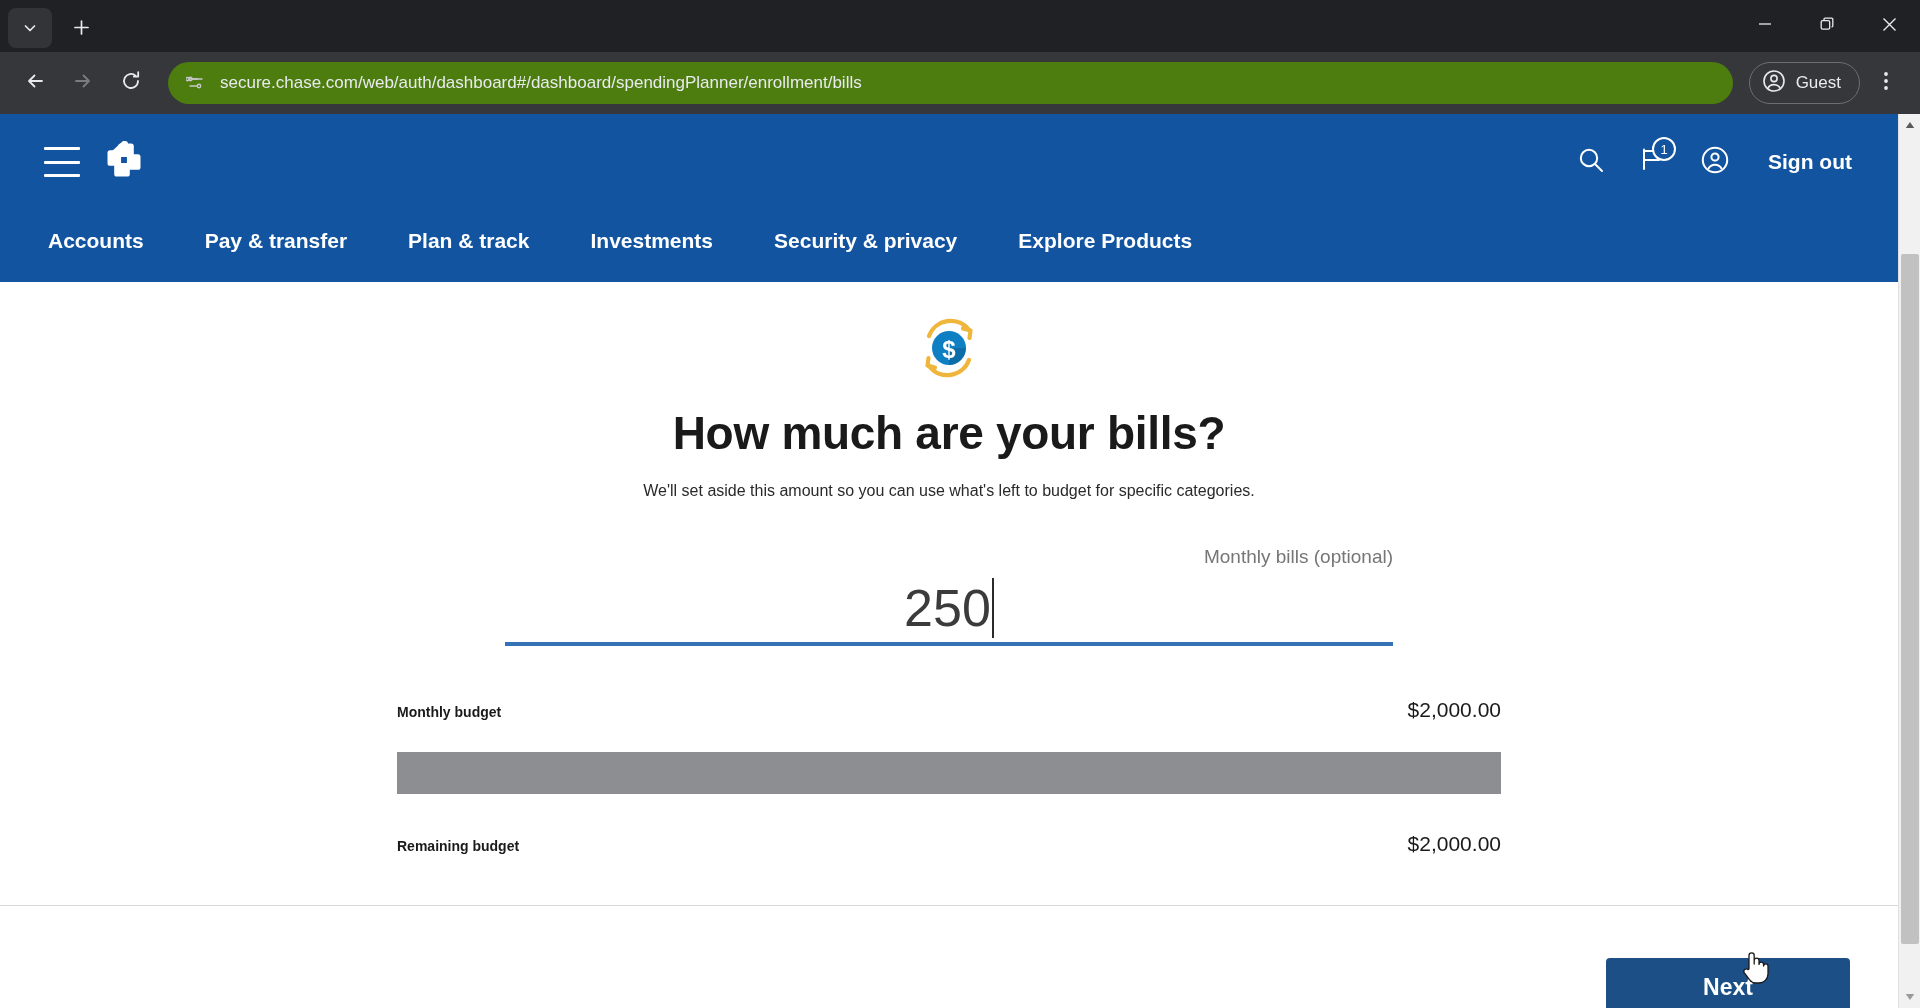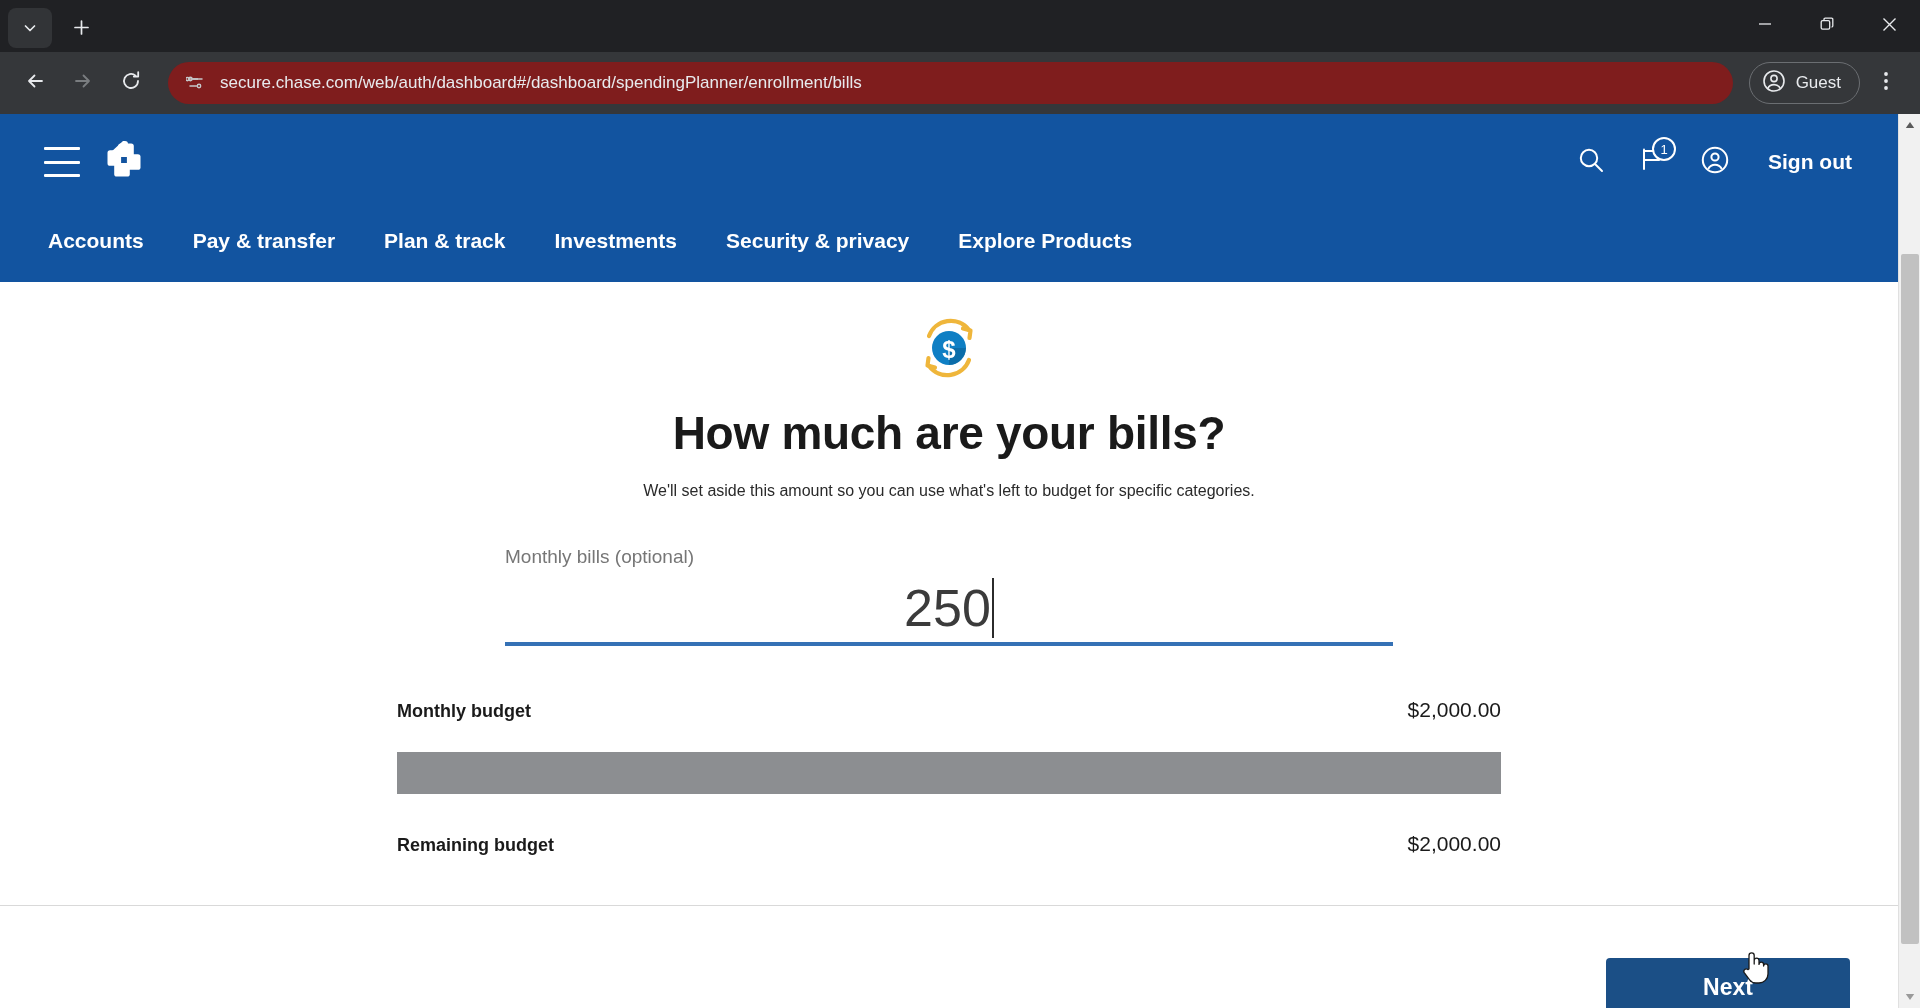--- a/index.html
+++ b/index.html
@@ -49,21 +49,21 @@
   }
 
   .toolbar {
     height:62px; background:#35373a; display:flex; align-items:center; padding:0 14px;
   }
   .nav-btn {
     width:42px; height:42px; border-radius:50%; display:flex; align-items:center;
     justify-content:center; margin-right:6px; cursor:pointer; flex:none;
   }
   .omnibox {
-    flex:1; height:42px; background:#7f1d1d; border-radius:21px; display:flex;
+    flex:1; height:42px; background:#4d7c0f; border-radius:21px; display:flex;
     align-items:center; padding:0 18px; margin:0 10px; cursor:text;
   }
   .omnibox-icon { margin-right:14px; display:flex; flex:none; }
   .omnibox-url { color:#e8eaed; font-size:17px; white-space:nowrap; overflow:hidden; }
   .profile-chip {
     height:42px; border:1px solid #6b6e72; border-radius:21px; display:flex;
     align-items:center; padding:0 18px 0 12px; margin-left:6px; cursor:pointer; flex:none;justify-content:center;
   }
   .profile-chip-label { color:#e8eaed; font-size:17px; margin-left:10px; }
   .kebab {
@@ -93,60 +93,60 @@
   }
   .badge {
     position:absolute; top:6px; right:8px; width:24px; height:24px; border-radius:50%;
     border:2px solid #fff; color:#fff; font-size:13px; display:flex;
     align-items:center; justify-content:center; background:#1254a0;
   }
   .signout {
     color:#fff; font-size:21px; font-weight:bold; margin-left:22px; cursor:pointer;
     white-space:nowrap;
   }
-  .chase-nav { display:flex; align-items:center; padding-left:48px; gap:1px; height:62px; }
+  .chase-nav { display:flex; align-items:center; padding-left:48px; gap:13px; height:62px; }
   .chase-nav a {
     color:#fff; font-size:21px; font-weight:bold; text-decoration:none;
     margin-right:48px; white-space:nowrap; cursor:pointer;
   }
 
   
   .content {
     width:1898px; background:#fff; padding-top:26px;
     display:flex; flex-direction:column; align-items:center;
   }
   .hero-icon { width:84px; height:80px; }
   .page-title {
     font-size:46px; font-weight:bold; color:#1a1a1a; margin-top:18px; letter-spacing:-0.3px;
   }
   .page-sub { font-size:16px; color:#2a2a2a; margin-top:22px; }
 
   .field-wrap {
-    margin-top:46px; width:888px; display:flex; flex-direction:column; align-items:flex-start;
+    margin-top:46px; width:888px; display:flex; flex-direction:column; align-items:flex-end;
   }
   .field-label { font-size:19px; color:#767676; }
   .field-value-row {
     position:relative; width:100%; display:flex; justify-content:center; align-items:flex-end;
     height:62px; margin-top:4px;
   }
   .field-value {
     font-size:52px; color:#3b3b3b; font-weight:normal; line-height:1;
     background:transparent; border:none; outline:none; text-align:center;
     font-family:"Liberation Sans", sans-serif; width:auto;
   }
   .caret {
     width:2px; height:60px; background:#2b2b2b; margin-left:1px; margin-bottom:-4px;
     animation:blink 1.06s step-end infinite;
   }
   @keyframes blink { 50% { opacity:0; } }
   .field-underline { width:100%; height:4px; background:#3571b5; margin-top:8px; }
 
   .budget-block { width:1104px; margin-top:52px; }
   .budget-row { display:flex; justify-content:space-between; align-items:baseline; }
-  .budget-label { font-size:18px; font-weight:bold; color:#1a1a1a; }
+  .budget-label { font-size:14px; font-weight:bold; color:#1a1a1a; }
   .budget-amount { font-size:21px; color:#1a1a1a; }
   .progress-track {
     height:42px; background:#8c8e91; margin-top:30px; width:100%;
   }
   .budget-row.remaining { margin-top:38px; }
   .budget-row.remaining .budget-label { font-weight:bold; }
 
   .footer-divider {
     position:absolute; left:0; top:791px; width:1898px; height:1px; background:#d9d9d9;
   }

